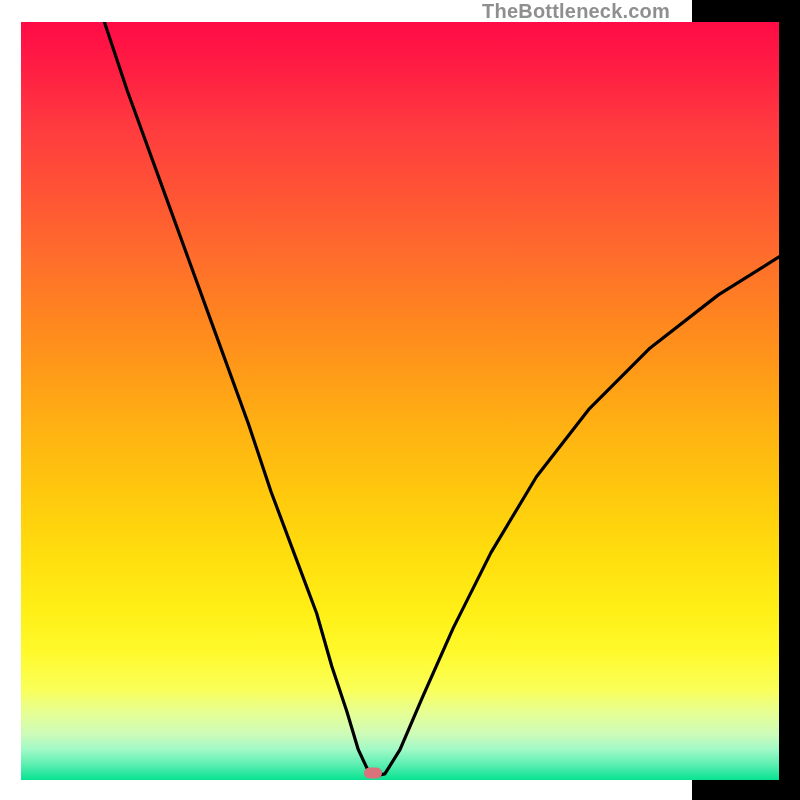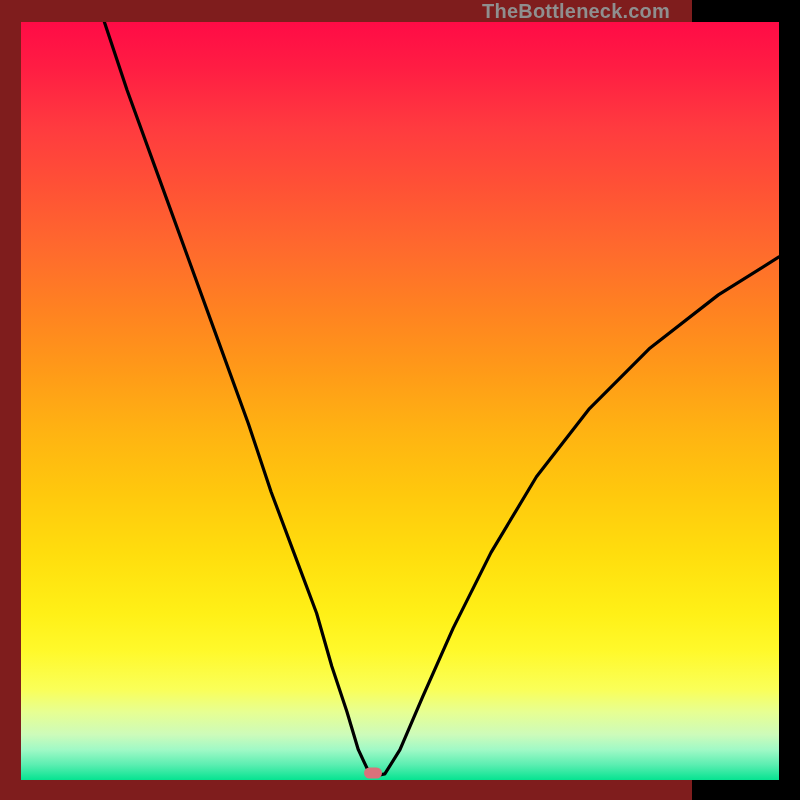--- a/index.html
+++ b/index.html
@@ -9,21 +9,21 @@
     height: 800px;
     background: #000;
     overflow: hidden;
   }
   .frame {
     position: absolute;
     left: 0;
     top: 0;
     width: 692px;
     height: 800px;
-    background: #7f1d1d;
+    background: #ffffff;
   }
   .plot-area {
     position: absolute;
     left: 21px;
     top: 22px;
     width: 758px;
     height: 758px;
     overflow: hidden;
   }
   .gradient-bg {

